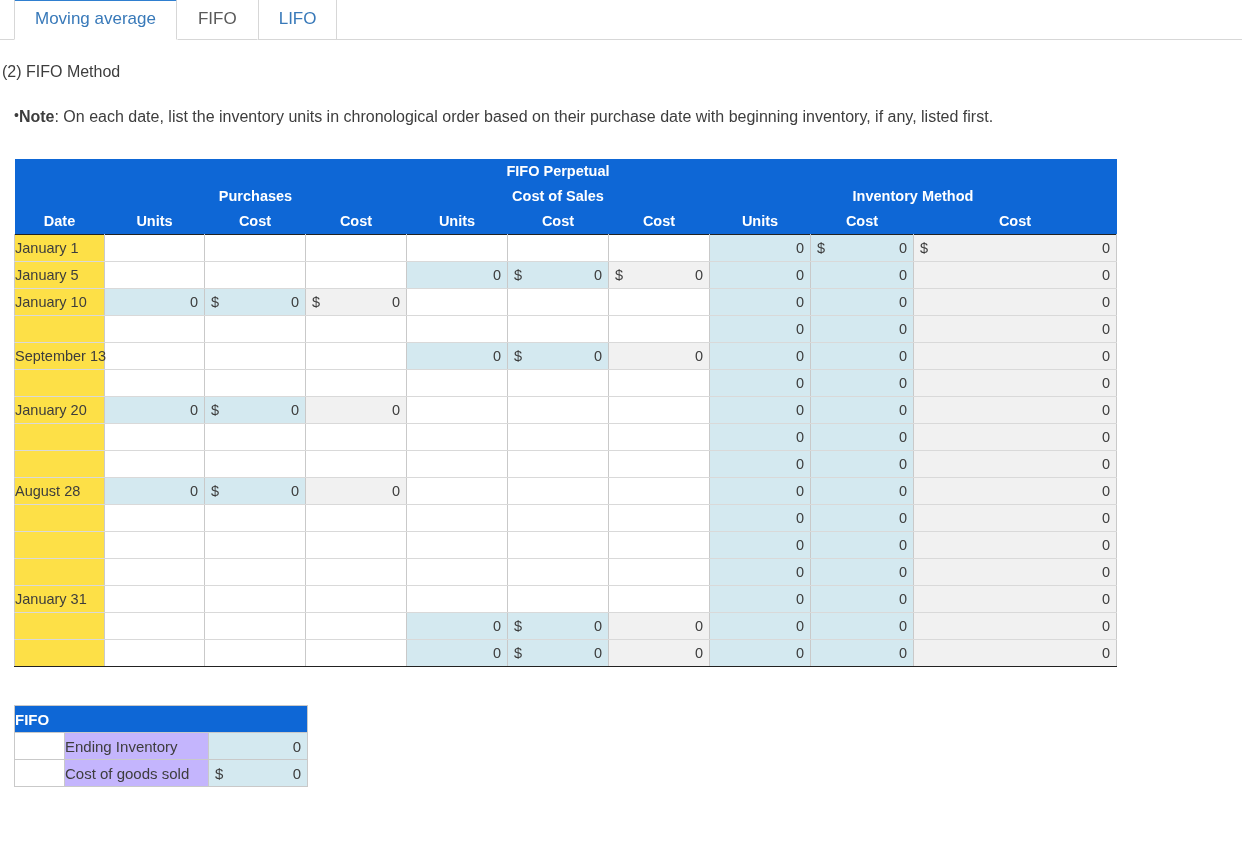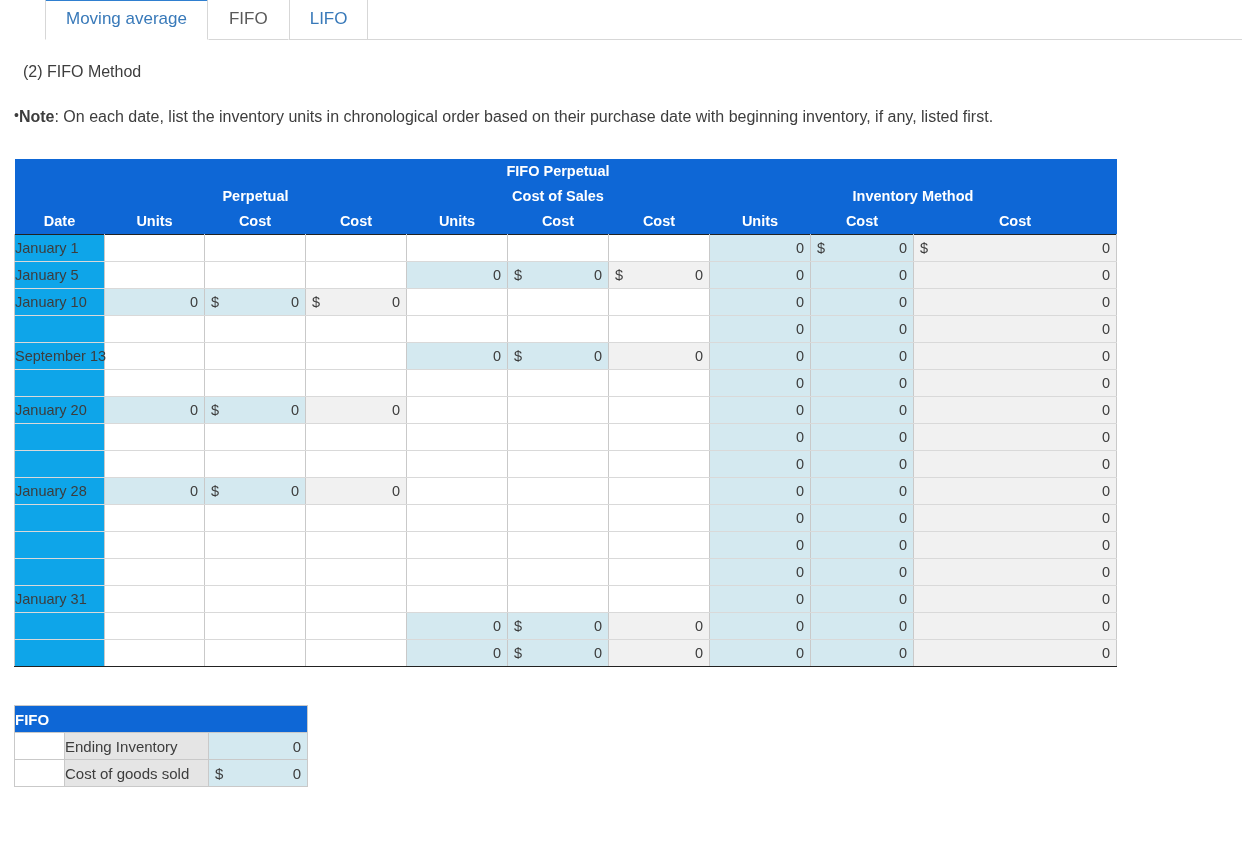--- a/index.html
+++ b/index.html
@@ -12,21 +12,21 @@
     overflow: hidden;
   }
 
   
   .tabbar {
     position: relative;
     height: 40px;
     border-bottom: 1px solid #d7d7d7;
     display: flex;
     align-items: flex-end;
-    margin-left: 45px;
+    padding-left: 14px;
   }
   .tab {
     font-size: 17px;
     line-height: 1;
     padding: 11px 20px 12px 20px;
     color: #3879b9;
     background: #ffffff;
     border: 1px solid transparent;
     border-bottom: none;
     position: relative;
@@ -47,21 +47,21 @@
   .tab.current {
     color: #5a5a5a;
     border: 1px solid transparent;
     border-bottom: 1px solid #d7d7d7;
   }
 
   
   .section-title {
     font-size: 16px;
     color: #3d3d3d;
-    margin: 23px 0 0 23px;
+    margin: 23px 0 0 2px;
   }
   .notes { margin: 22px 0 0 14px; }
   .note-line {
     font-size: 16px;
     color: #3d3d3d;
     line-height: 27px;
     white-space: nowrap;
   }
   .note-bullet { font-size: 14px; position: relative; top: -2px; }
   .note-label { font-weight: bold; }
@@ -102,21 +102,21 @@
     border-right: 1px solid #c9c9c9;
     border-bottom: 1px solid #d9d9d9;
     font-size: 14.5px;
     color: #3d3d3d;
     vertical-align: middle;
     white-space: nowrap;
   }
   tbody tr.grp td { border-top: 1.5px solid #222222; }
   tbody tr.last td { border-bottom: 1.5px solid #222222; }
 
-  td.date { text-align: left; padding-left: 6px; background: #0ea5e9; }
+  td.date { text-align: left; padding-left: 6px; background: #fde047; }
   td.blank { background: #ffffff; }
   td.inp  { background: #d4e9f0; }
   td.calc { background: #f1f1f1; }
 
   
   .money { display: flex; justify-content: space-between; align-items: center;
            padding: 0 6px; height: 100%; }
   .money .sym { color: #3d3d3d; }
   .money .val { color: #3d3d3d; }
 
@@ -129,21 +129,21 @@
     table-layout: fixed;
     width: 293px;
     font-size: 15px;
   }
   table.summary td { height: 27px; border: 1px solid #c9c9c9; padding: 0; vertical-align: middle; }
   td.sum-hdr {
     background: #0e67d6; color: #ffffff; font-weight: bold;
     padding-left: 6px; border: 1px solid #0e67d6; text-align: left;
   }
   td.sum-blank { background: #ffffff; }
-  td.sum-label { background: #e5e5e5; padding-left: 6px; text-align: left; color: #3d3d3d; }
+  td.sum-label { background: #c4b5fd; padding-left: 6px; text-align: left; color: #3d3d3d; }
   td.sum-val  { background: #d4e9f0; }
 </style>
 </head>
 <body>
 
 <div class="tabbar">
   <div class="tab active">
     <span>Moving average</span>
   </div>
   <div class="tab current">
@@ -177,21 +177,21 @@
         <col style="width:203px">
     </colgroup>
     <thead>
       <tr>
         <td class="hdr-cell" colspan="4"></td>
         <td class="hdr-cell" colspan="3">FIFO Perpetual</td>
         <td class="hdr-cell" colspan="3"></td>
       </tr>
       <tr>
         <td class="hdr-cell"></td>
-        <td class="hdr-cell" colspan="3">Perpetual</td>
+        <td class="hdr-cell" colspan="3">Purchases</td>
         <td class="hdr-cell" colspan="3">Cost of Sales</td>
         <td class="hdr-cell" colspan="3">Inventory Method</td>
       </tr>
       <tr class="hdr-bottom">
         <td class="hdr-cell">Date</td>
         <td class="hdr-cell">Units</td>
         <td class="hdr-cell">Cost</td>
         <td class="hdr-cell">Cost</td>
         <td class="hdr-cell">Units</td>
         <td class="hdr-cell">Cost</td>
@@ -406,21 +406,21 @@
             <span class="plain">0</span>
           </td>
           <td class="inp">
             <span class="plain">0</span>
           </td>
           <td class="calc">
             <span class="plain">0</span>
           </td>
         </tr>
         <tr class="grp ">
-          <td class="date">January 28</td>
+          <td class="date">August 28</td>
           <td class="inp">
             <span class="plain">0</span>
           </td>
           <td class="inp">
             <span class="money">
               <span class="sym">$</span>
               <span class="val">0</span>
             </span>
           </td>
           <td class="calc">

